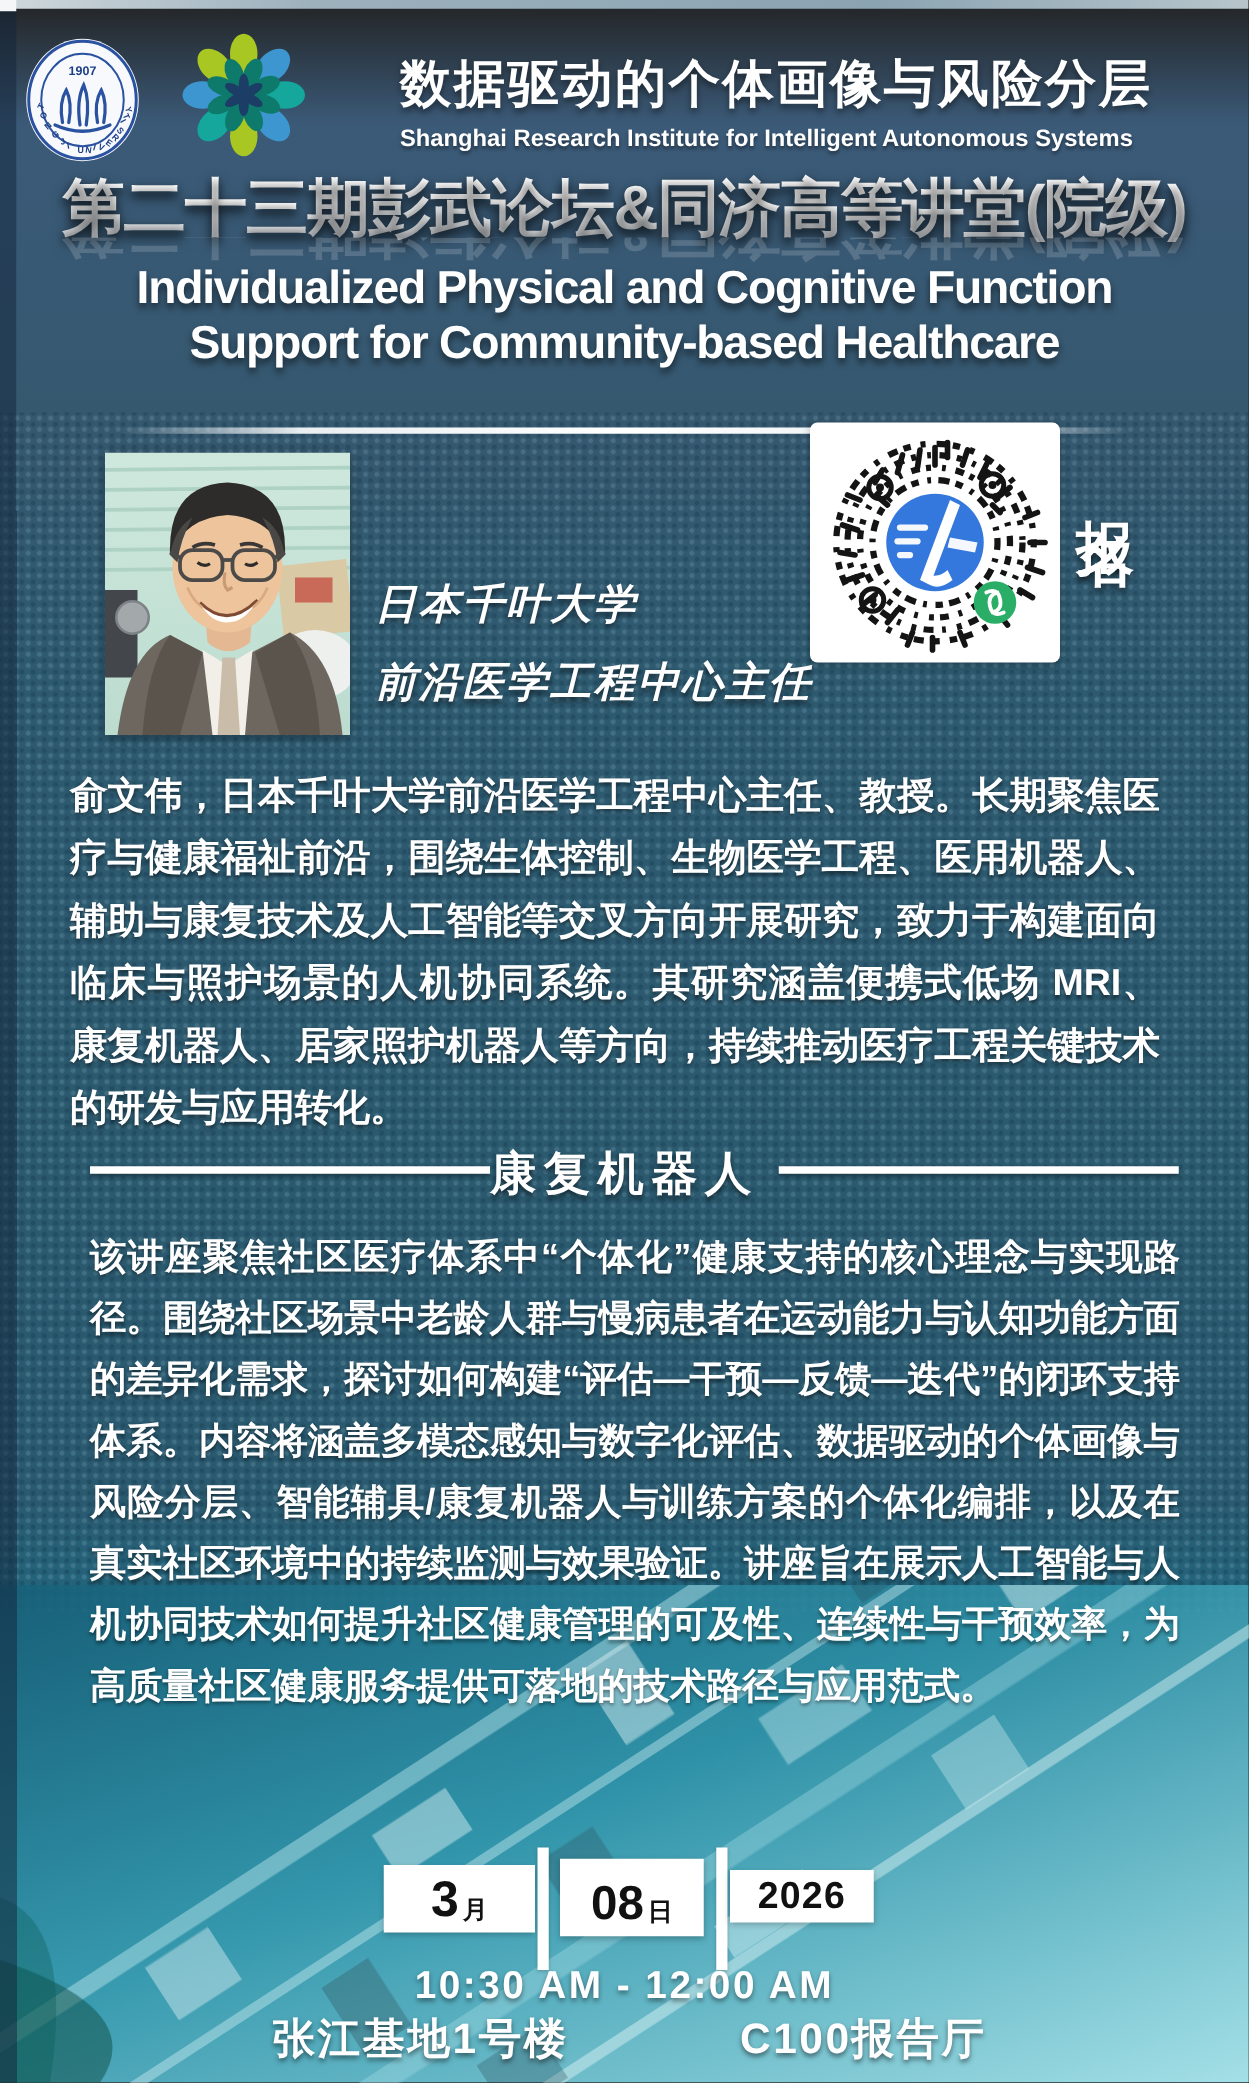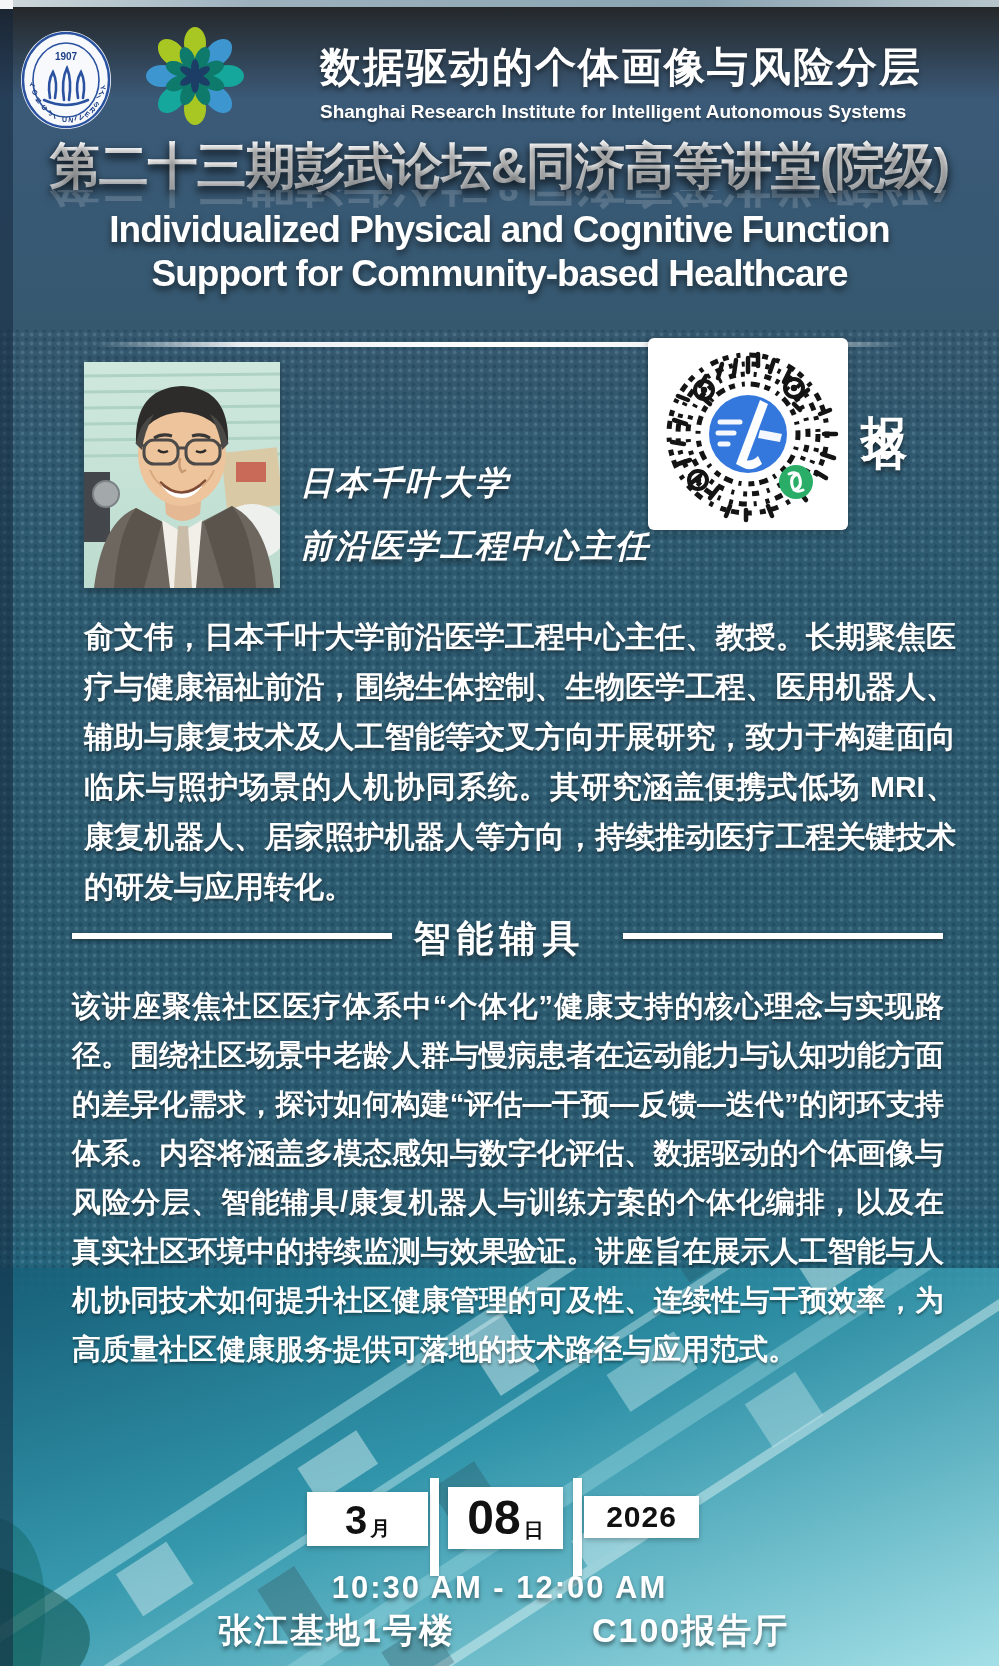--- a/index.html
+++ b/index.html
@@ -86,21 +86,21 @@
   .qr-box{position:absolute;left:648px;top:338px;width:200px;height:192px;
     background:#fff;border-radius:6px;box-shadow:0 2px 8px rgba(0,0,0,.3);}
   .signup{
     position:absolute;left:854px;top:378px;height:140px;
     writing-mode:vertical-rl;text-orientation:upright;
     font-size:46px;font-weight:bold;letter-spacing:10px;
     text-shadow:0 3px 5px rgba(0,0,0,.5);
   }
 
   .bio{
-    position:absolute;left:84px;top:612px;width:872px;margin:0;
+    position:absolute;left:56px;top:612px;width:872px;margin:0;
     font-size:30px;font-weight:bold;line-height:50px;letter-spacing:0;
     text-align:justify;text-shadow:0 2px 3px rgba(0,0,0,.45);
   }
   .section-divider{position:absolute;left:0;top:914px;width:999px;height:44px;}
   .section-divider .line{position:absolute;top:19px;height:6px;background:#fff;
     box-shadow:0 2px 3px rgba(0,0,0,.35);}
   .line-left{left:72px;width:320px;}
   .line-right{left:623px;width:320px;}
   .section-title{position:absolute;left:0;top:0;width:999px;text-align:center;
     font-size:37px;font-weight:bold;letter-spacing:6px;
@@ -115,21 +115,21 @@
   .date-bar{position:absolute;top:1478px;width:9px;height:98px;background:#fff;
     box-shadow:0 1px 3px rgba(0,0,0,.25);}
   .bar-1{left:430px;}
   .bar-2{left:573px;}
   .date-box{position:absolute;background:#fff;color:#111;display:flex;
     align-items:flex-end;justify-content:center;box-shadow:0 2px 5px rgba(0,0,0,.25);}
   .box-month{left:307px;top:1492px;width:121px;height:54px;padding-bottom:6px;box-sizing:border-box;}
   .box-day{left:448px;top:1487px;width:115px;height:62px;padding-bottom:7px;box-sizing:border-box;}
   .box-year{left:584px;top:1496px;width:115px;height:42px;align-items:center;}
   .num-lg{font-size:40px;font-weight:bold;line-height:1;}
-  .box-day .num-lg{font-size:48px;}
+  .box-day .num-lg{font-size:38px;}
   .unit{font-size:20px;font-weight:bold;line-height:1;margin-left:3px;margin-bottom:2px;}
   .year-txt{font-size:30px;font-weight:bold;letter-spacing:1px;}
 
   .time-row{position:absolute;left:0;top:1570px;width:999px;text-align:center;
     font-size:31px;font-weight:bold;letter-spacing:2px;
     text-shadow:0 3px 4px rgba(0,0,0,.45);}
   .loc{position:absolute;top:1608px;font-size:34px;font-weight:bold;letter-spacing:2px;
     text-shadow:0 3px 4px rgba(0,0,0,.5);white-space:nowrap;}
   .loc-left{left:218px;}
   .loc-right{left:592px;}
@@ -367,21 +367,21 @@
       <path d="M141,136 Q150,132 152,141 Q154,150 146,152 M155,152 Q146,156 144,147 Q142,138 150,136" fill="none" stroke="#fff" stroke-width="3" stroke-linecap="round"></path>
     </svg>
   </div>
 
   <div class="signup">报名</div>
 
   <p class="bio">俞文伟，日本千叶大学前沿医学工程中心主任、教授。长期聚焦医疗与健康福祉前沿，围绕生体控制、生物医学工程、医用机器人、辅助与康复技术及人工智能等交叉方向开展研究，致力于构建面向临床与照护场景的人机协同系统。其研究涵盖便携式低场 MRI、康复机器人、居家照护机器人等方向，持续推动医疗工程关键技术的研发与应用转化。</p>
 
   <div class="section-divider">
     <span class="line line-left"></span>
-    <span class="section-title">智能辅具</span>
+    <span class="section-title">康复机器人</span>
     <span class="line line-right"></span>
   </div>
 
   <p class="abstract">该讲座聚焦社区医疗体系中“个体化”健康支持的核心理念与实现路径。围绕社区场景中老龄人群与慢病患者在运动能力与认知功能方面的差异化需求，探讨如何构建“评估—干预—反馈—迭代”的闭环支持体系。内容将涵盖多模态感知与数字化评估、数据驱动的个体画像与风险分层、智能辅具/康复机器人与训练方案的个体化编排，以及在真实社区环境中的持续监测与效果验证。讲座旨在展示人工智能与人机协同技术如何提升社区健康管理的可及性、连续性与干预效率，为高质量社区健康服务提供可落地的技术路径与应用范式。</p>
 
   <div class="date-bar bar-1"></div>
   <div class="date-bar bar-2"></div>
 
   <div class="date-box box-month">
     <span class="num-lg">3</span>

